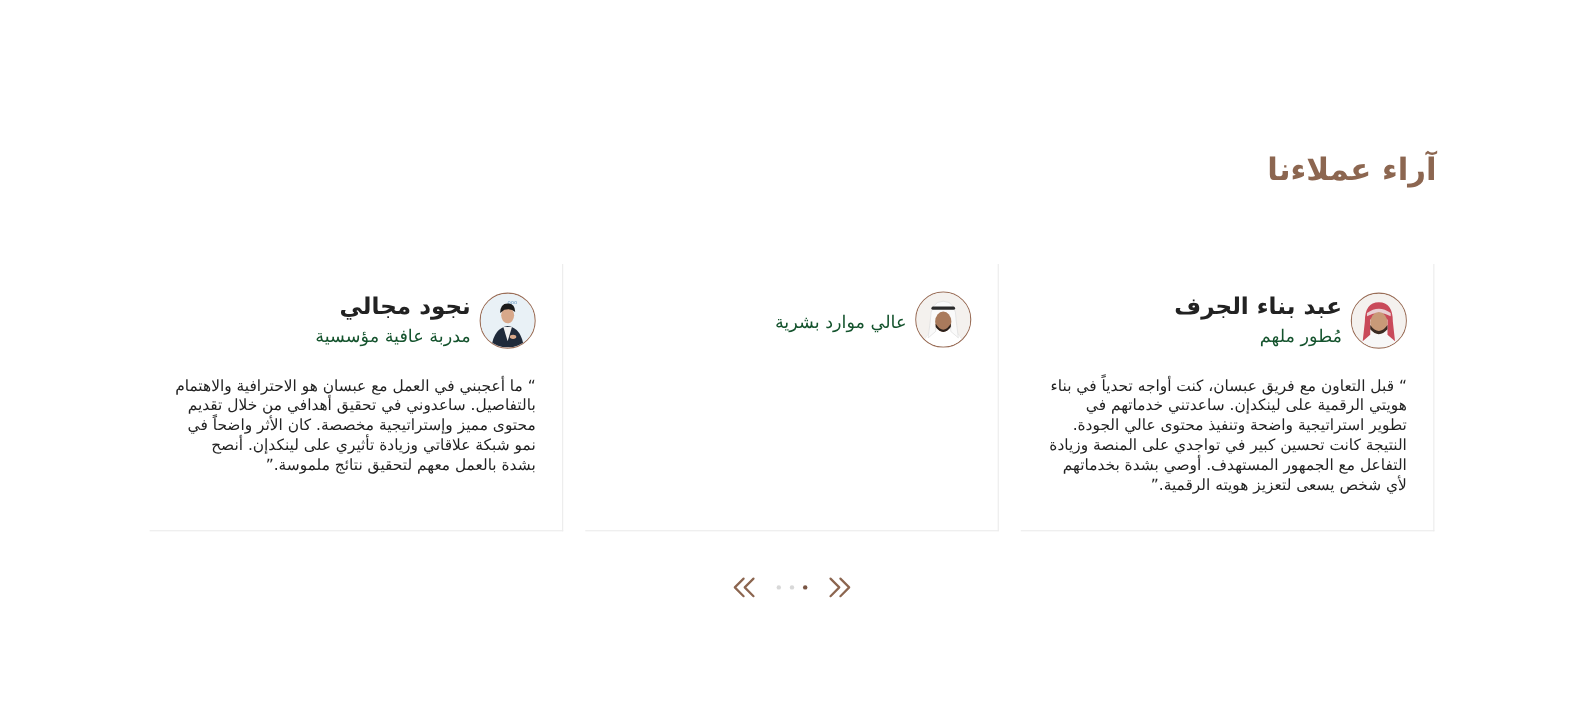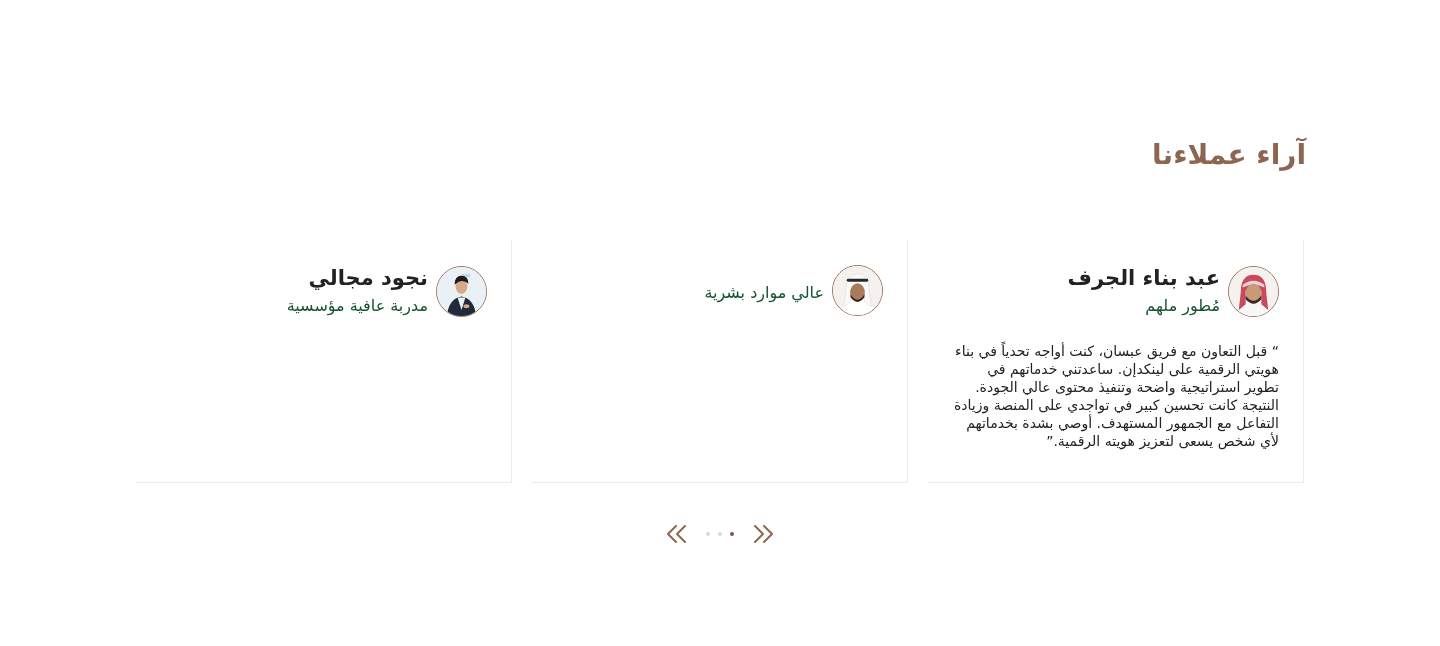--- a/index.html
+++ b/index.html
@@ -155,20 +155,21 @@
           <ellipse cx="25" cy="20" rx="6" ry="7.5" fill="#d8a88a"></ellipse>
           <path d="M18 18 Q18 9 25 9 Q32 9 32 17 Q28 13 22 15 Z" fill="#1b1b1b"></path>
           <ellipse cx="30" cy="40" rx="3" ry="2" fill="#d8a88a"></ellipse>
         </svg>
       </div>
       <div class="who">
         <div class="name">نجود مجالي</div>
         <div class="role">مدربة عافية مؤسسية</div>
       </div>
     </div>
+    <p class="quote">“ ما أعجبني في العمل مع عبسان هو الاحترافية والاهتمام بالتفاصيل. ساعدوني في تحقيق أهدافي من خلال تقديم محتوى مميز وإستراتيجية مخصصة. كان الأثر واضحاً في نمو شبكة علاقاتي وزيادة تأثيري على لينكدإن. أنصح بشدة بالعمل معهم لتحقيق نتائج ملموسة.”</p>
   </div>
 </div>
 
 <div class="pager">
   <svg class="arrow" viewBox="0 0 22 22">
     <path d="M10 3 L2 11 L10 19" fill="none" stroke="#8c6650" stroke-width="2" stroke-linecap="round" stroke-linejoin="round"></path>
     <path d="M19 3 L11 11 L19 19" fill="none" stroke="#8c6650" stroke-width="2" stroke-linecap="round" stroke-linejoin="round"></path>
   </svg>
   <div class="dots">
     <span class="dot"></span>

